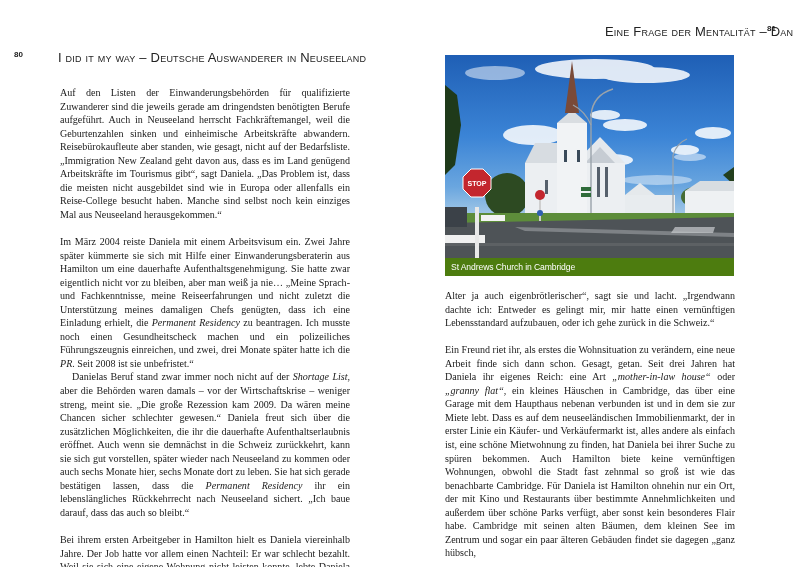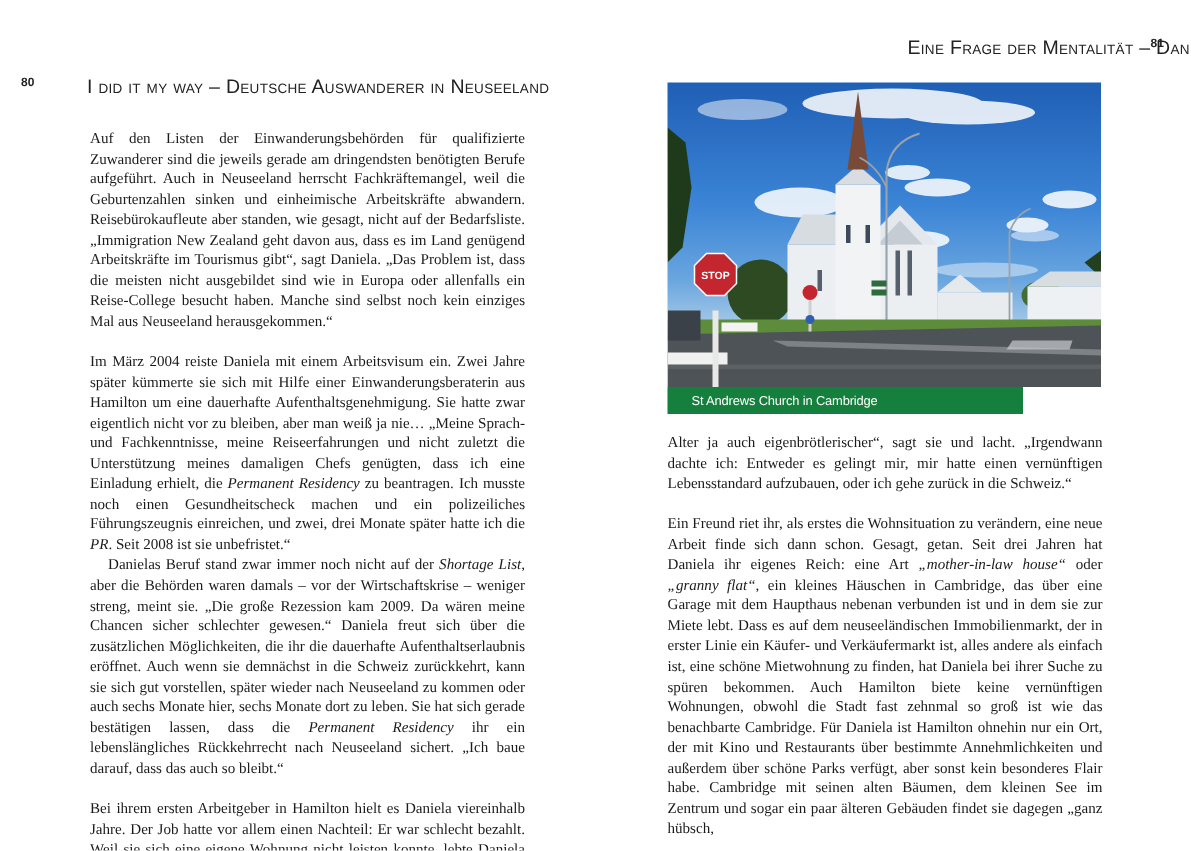--- a/index.html
+++ b/index.html
@@ -31,23 +31,23 @@
   .text-col em { font-style:italic; }
 
   .figure {
     position:absolute; left:48px; top:55px; width:289px; height:221px;
   }
   .photo {
     position:absolute; left:0; top:0; width:289px; height:203px; overflow:hidden;
     background:linear-gradient(180deg,#1f5fb5 0%,#3b84d6 40%,#6aa6df 65%,#9ec5e6 78%);
   }
   .caption-bar {
-    position:absolute; left:0; top:203px; width:237px; height:18px; background:#15803d;
+    position:absolute; left:0; top:203px; width:289px; height:18px; background:#4d7c0f;
     color:#ffffff; font-family:"Liberation Sans","DejaVu Sans",sans-serif; font-size:8.6px;
-    line-height:18px; padding-left:16px; box-sizing:border-box; letter-spacing:-0.1px;
+    line-height:18px; padding-left:6px; box-sizing:border-box; letter-spacing:-0.1px;
   }
 </style>
 </head>
 <body>
 
 <div class="page page-left">
   <div class="folio" style="left:14px;">80</div>
   <div class="running-head" style="left:58px;">I did it my way – Deutsche Auswanderer in Neuseeland</div>
   <div class="text-col" style="left:60px; top:60px; width:290px;" id="col-left">
       <p><span>Auf den Listen der Einwanderungsbehörden für qualifizierte Zuwanderer sind die jeweils gerade am dringendsten benötigten Berufe aufgeführt. Auch in Neuseeland herrscht Fachkräftemangel, weil die Geburtenzahlen sinken und einheimische Arbeitskräfte abwandern. Reisebürokaufleute aber standen, wie gesagt, nicht auf der Bedarfsliste. „Immigration New Zealand geht davon aus, dass es im Land genügend Arbeitskräfte im Tourismus gibt“, sagt Daniela. „Das Problem ist, dass die meisten nicht ausgebildet sind wie in Europa oder allenfalls ein Reise-College besucht haben. Manche sind selbst noch kein einziges Mal aus Neuseeland herausgekommen.“</span></p>

